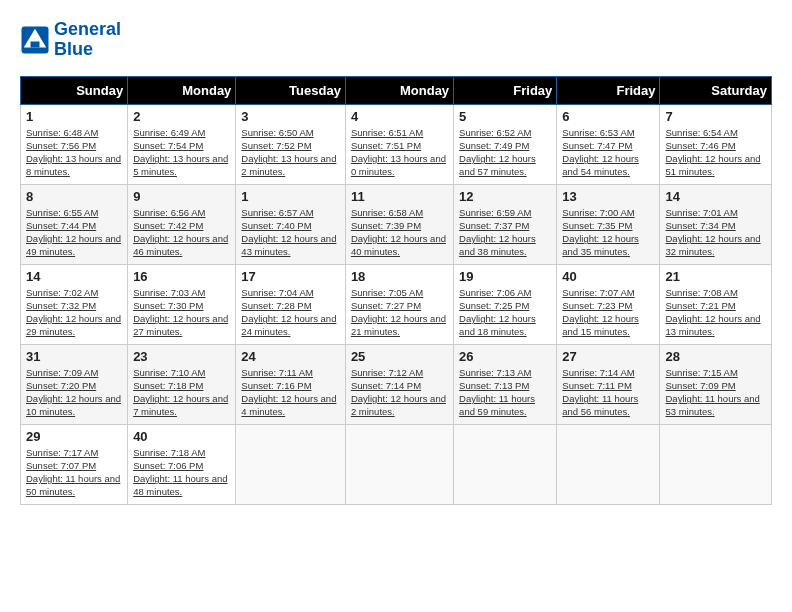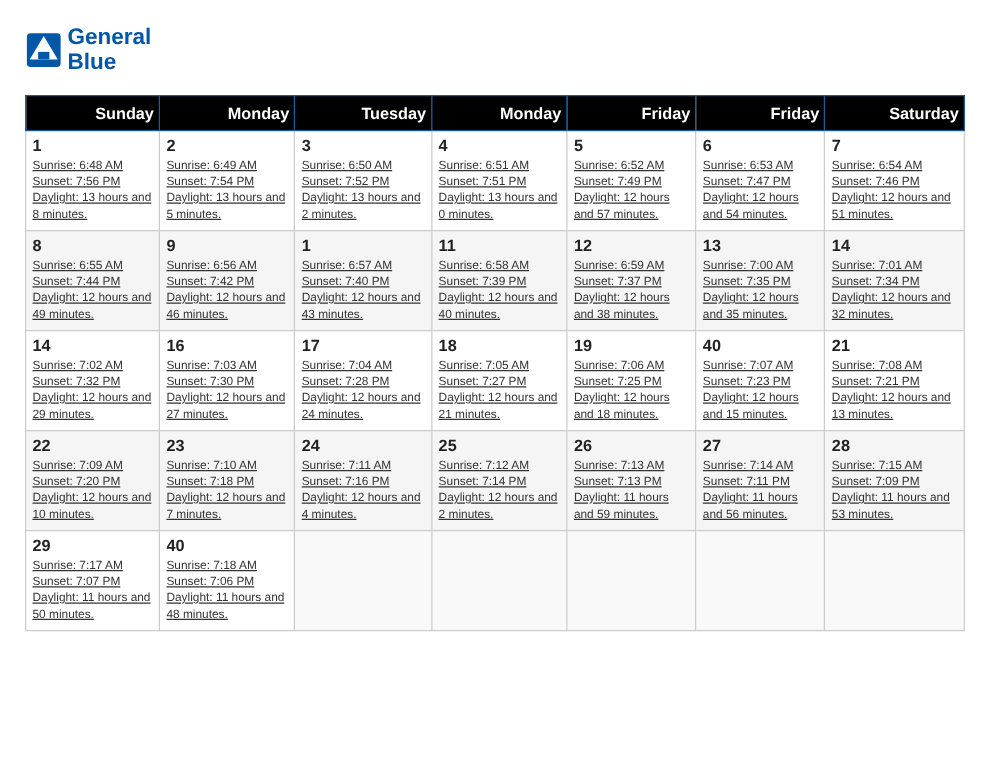--- a/index.html
+++ b/index.html
@@ -244,21 +244,21 @@
         </td>
         <td>
           <span class="day-num">21</span>
         <div class="cell-text">
           Sunrise: 7:08 AM<br>Sunset: 7:21 PM<br>Daylight: 12 hours and 13 minutes.
         </div>
         </td>
       </tr>
       <tr>
         <td>
-          <span class="day-num">22</span>
+          <span class="day-num">31</span>
         <div class="cell-text">
           Sunrise: 7:09 AM<br>Sunset: 7:20 PM<br>Daylight: 12 hours and 10 minutes.
         </div>
         </td>
         <td>
           <span class="day-num">23</span>
         <div class="cell-text">
           Sunrise: 7:10 AM<br>Sunset: 7:18 PM<br>Daylight: 12 hours and 7 minutes.
         </div>
         </td>

